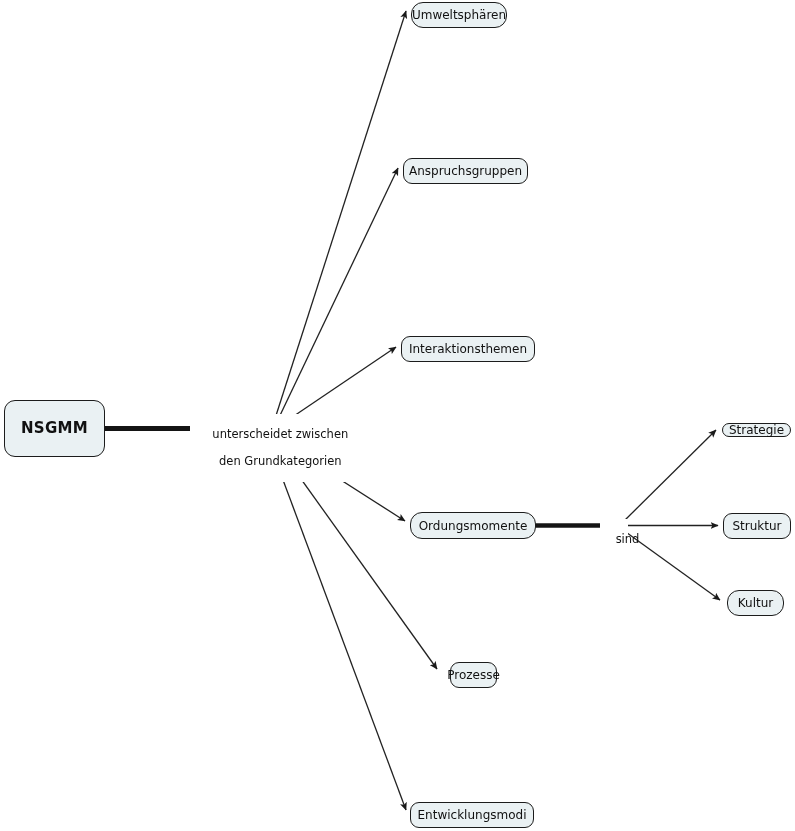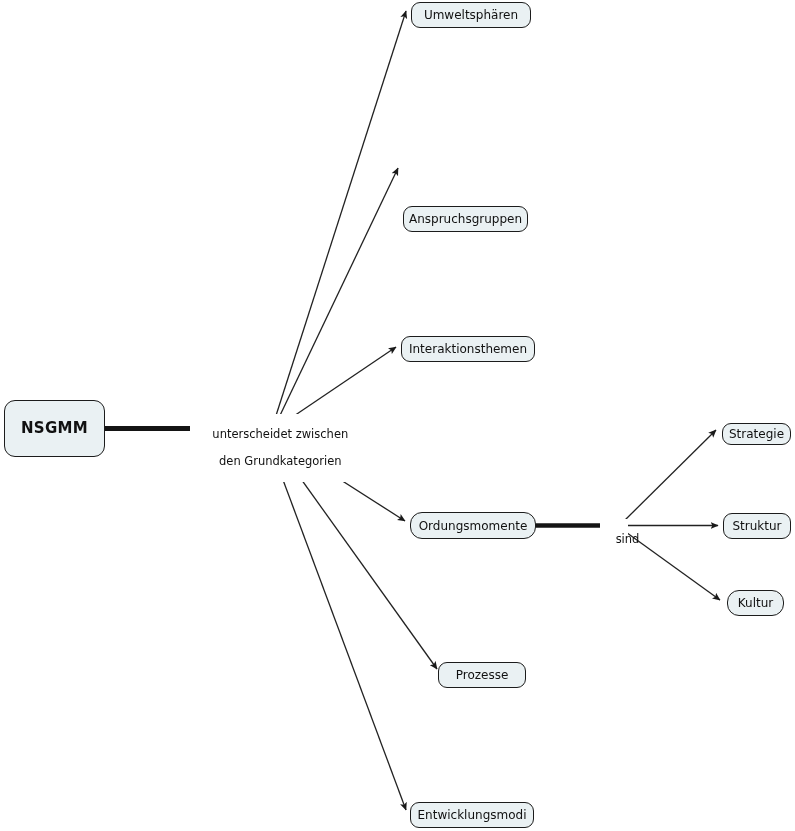--- a/index.html
+++ b/index.html
@@ -94,49 +94,49 @@
 
   <div class="node root" style="left:4px; top:400px; width:101px; height:57px;">
     <span>NSGMM</span>
   </div>
 
   <div class="edge-label hub" style="left:191px; top:414px; width:162px;">
     <span>unterscheidet zwischen</span><br>
     <span>den Grundkategorien</span>
   </div>
 
-  <div class="node" style="left:411px; top:2px; width:120px; height:26px;">
+  <div class="node" style="left:411px; top:2px; width:96px; height:26px;border-radius:12px;">
     <span>Umweltsphären</span>
   </div>
 
-  <div class="node" style="left:403px; top:158px; width:125px; height:26px;margin-top:48px;">
+  <div class="node" style="left:403px; top:158px; width:125px; height:26px;">
     <span>Anspruchsgruppen</span>
   </div>
 
   <div class="node" style="left:401px; top:336px; width:134px; height:26px;">
     <span>Interaktionsthemen</span>
   </div>
 
   <div class="node" style="left:410px; top:512px; width:126px; height:27px;border-radius:12px;">
     <span>Ordungsmomente</span>
   </div>
 
-  <div class="node" style="left:438px; top:662px; width:88px; height:26px;text-align:center;">
+  <div class="node" style="left:450px; top:662px; width:47px; height:26px;text-align:center;">
     <span>Prozesse</span>
   </div>
 
   <div class="node" style="left:410px; top:802px; width:124px; height:26px;">
     <span>Entwicklungsmodi</span>
   </div>
 
   <div class="edge-label" style="left:600px; top:519px; width:26px;">
     <span>sind</span>
   </div>
 
-  <div class="node" style="left:722px; top:423px; width:69px; height:22px;">
+  <div class="node" style="left:722px; top:423px; width:69px; height:14px;">
     <span>Strategie</span>
   </div>
 
   <div class="node" style="left:723px; top:513px; width:68px; height:26px;align-items:center;">
     <span>Struktur</span>
   </div>
 
   <div class="node" style="left:727px; top:590px; width:57px; height:26px;border-radius:12px;">
     <span>Kultur</span>
   </div>

